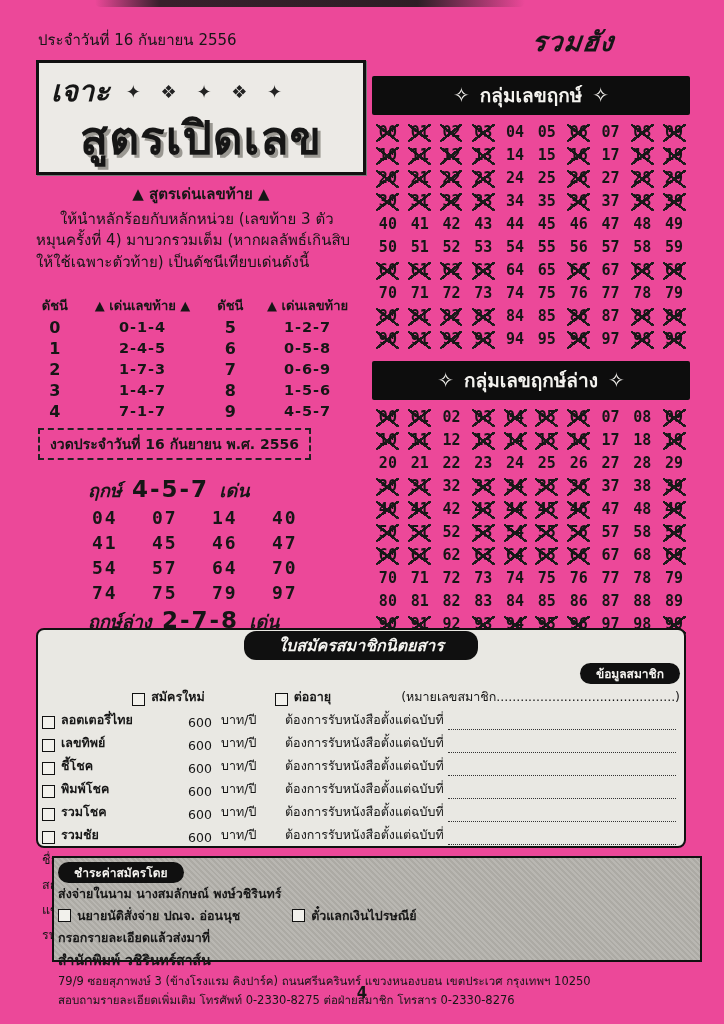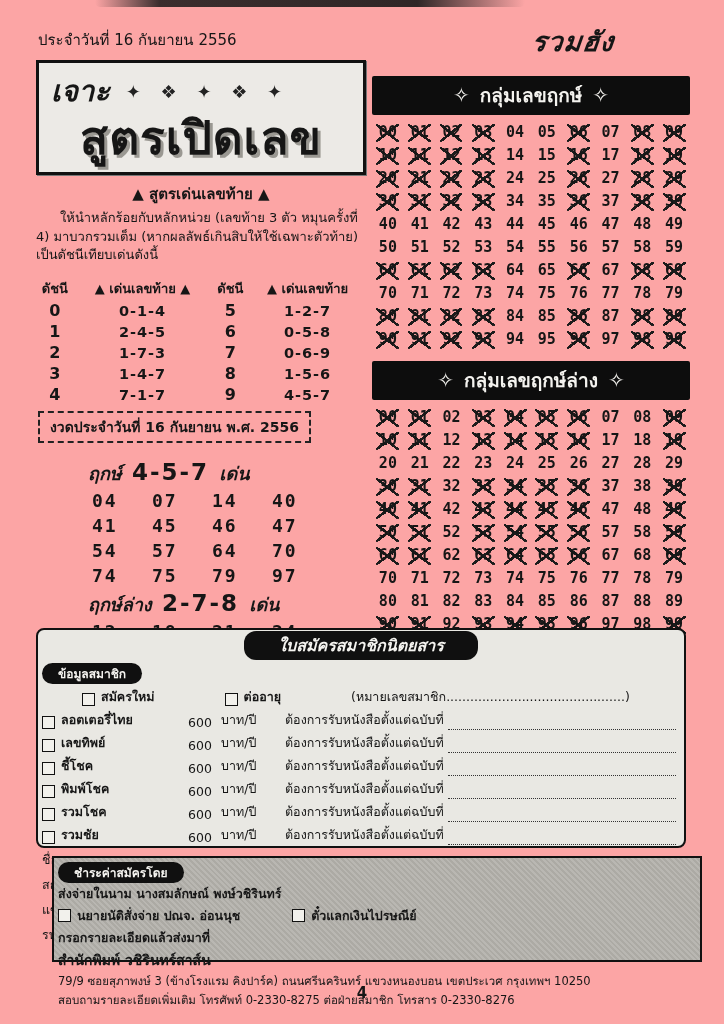--- a/index.html
+++ b/index.html
@@ -1,31 +1,31 @@
 <!DOCTYPE html>
 <html><head>
 <meta charset="utf-8">
 <style>
   html,body{margin:0;padding:0;}
   body{background:#c9c8c4;}
-  .page{position:relative;width:724px;height:1024px;background:#fca5a5;font-family:"DejaVu Sans",sans-serif;color:#161616;overflow:hidden;}
+  .page{position:relative;width:724px;height:1024px;background:#ec4899;font-family:"DejaVu Sans",sans-serif;color:#161616;overflow:hidden;}
   .artifact{position:absolute;left:95px;top:0;width:430px;height:7px;border-radius:0 0 5px 5px;
     background:linear-gradient(to right,rgba(25,25,25,0),rgba(25,25,25,.85) 15%,rgba(25,25,25,.9) 75%,rgba(25,25,25,0));}
   .header-date{position:absolute;left:38px;top:28px;font-size:15px;}
   .logo{position:absolute;right:110px;top:20px;font-size:27px;font-weight:bold;font-style:italic;transform:skewX(-6deg);letter-spacing:1px;}
 
   
   .left-col{position:absolute;left:36px;top:60px;width:330px;}
   .logo-box{border:3px solid #111;padding:5px 8px 8px;background:#eceae6;box-shadow:1px 1px 0 #777;}
   .logo-row{display:flex;align-items:center;gap:16px;padding-left:4px;}
   .jae{font-size:29px;font-weight:bold;font-style:italic;}
   .emblems{font-size:18px;letter-spacing:7px;color:#222;}
   .big-title{font-size:46px;font-weight:bold;line-height:1.08;text-align:center;letter-spacing:1px;text-shadow:3px 3px 0 #9a9892;}
   .sec-title{text-align:center;font-weight:bold;font-size:15px;margin:7px 0 3px;}
-  .desc{font-size:13px;line-height:1.45;margin:0 0 12px;text-indent:24px;}
+  .desc{font-size:15px;line-height:1.45;margin:0 0 20px;text-indent:24px;}
   table.idx{width:100%;border-collapse:collapse;}
   table.idx th{font-weight:bold;font-size:13px;padding:1px 0;white-space:nowrap;}
   table.idx td{text-align:center;padding:1px 0;font-weight:bold;}
   td.idx-cell{font-size:16px;}
   td.digits-cell{font-size:14.5px;letter-spacing:1px;}
   .dash-box{display:inline-block;border:2px dashed #222;padding:3px 10px;font-weight:bold;font-size:14px;margin:6px 0 12px 2px;}
   .set-head{margin:4px 0 2px 52px;font-weight:bold;font-style:italic;font-size:18px;}
   .set-head .set-nums{font-size:23px;letter-spacing:2px;font-style:normal;padding:0 4px;}
   .num-grid{display:grid;grid-template-columns:repeat(4,60px);row-gap:4px;margin:2px 0 4px 56px;
     font-family:"DejaVu Sans Mono",monospace;font-weight:bold;font-size:18px;letter-spacing:2px;}
@@ -45,21 +45,21 @@
     background-size:72% 78%;background-position:center;background-repeat:no-repeat;}
 
   
   .form-box{position:absolute;left:36px;top:628px;width:650px;height:220px;border:2px solid #111;
     border-radius:8px;padding:4px 4px 4px;box-sizing:border-box;background:#e9e8e3;}
   .pill{background:#101010;color:#f5f4f0;font-weight:bold;font-style:italic;border-radius:12px;
     padding:2px 34px;display:inline-block;}
   .form-title-wrap{text-align:center;margin-top:-3px;}
   .form-title-wrap .pill{font-size:16px;}
   .pill.small{font-size:12px;padding:1px 16px;font-style:normal;}
-  .frow{display:flex;align-items:flex-end;font-size:12.5px;margin:3px 0;}
+  .frow{display:flex;align-items:flex-end;font-size:12.5px;margin:3px 0;justify-content:flex-end;}
   .cb{display:inline-block;width:11px;height:11px;border:1.6px solid #111;background:#f2f1ec;
     margin-right:6px;flex:0 0 auto;position:relative;top:-1px;}
   .chk-label{font-weight:bold;}
   .gap-lg{width:70px;}
   .gap-md{width:40px;}
   .mag-name{width:118px;font-weight:bold;}
   .mag-price{width:42px;text-align:center;}
   .mag-unit{width:64px;}
   .dotfill{flex:1 1 20px;border-bottom:1.6px dotted #333;height:12px;margin:0 4px;min-width:18px;}
   .flabel{white-space:nowrap;}

